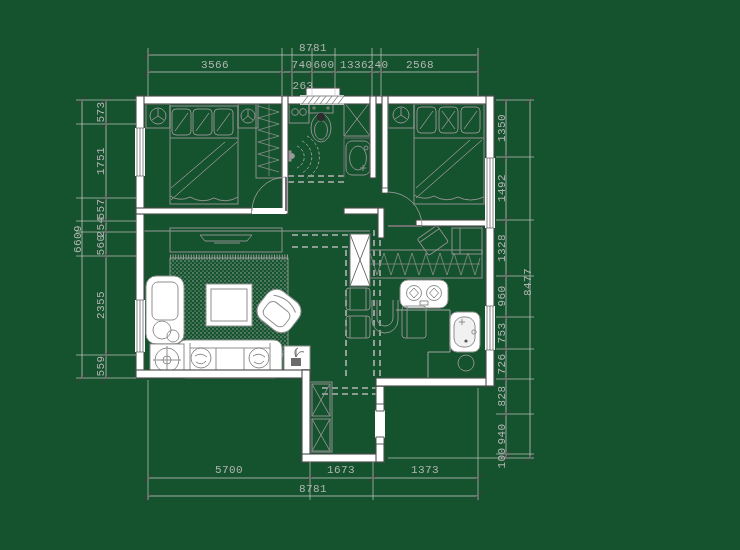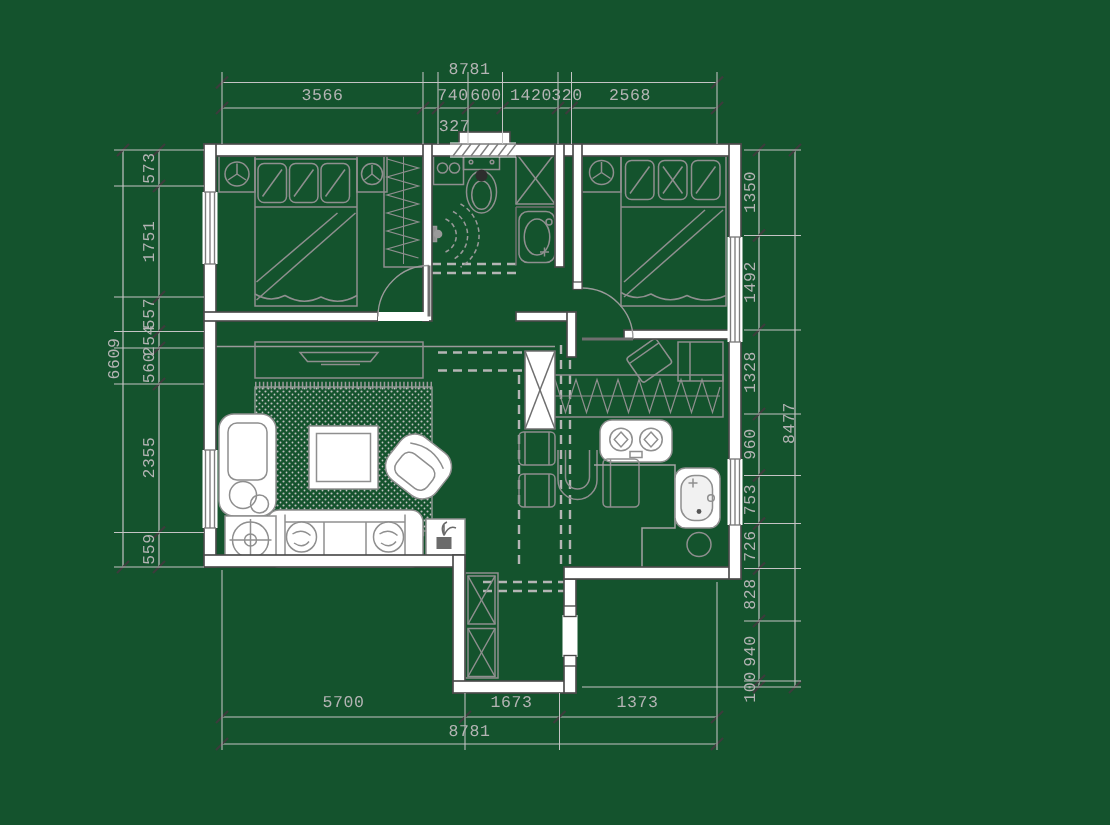--- a/index.html
+++ b/index.html
@@ -421,24 +421,24 @@
         <line x1="496" y1="414" x2="534" y2="414" stroke="#c4c4c4" stroke-width="0.7"></line>
         <line x1="496" y1="454" x2="534" y2="454" stroke="#c4c4c4" stroke-width="0.7"></line>
         <line x1="388" y1="458" x2="534" y2="458" stroke="#c4c4c4" stroke-width="0.7"></line>
       </g>
 </svg>
 
 <span class="dl" style="left:313px;top:48px">8781</span>
 <span class="dl" style="left:215px;top:65px">3566</span>
 <span class="dl" style="left:302px;top:65px">740</span>
 <span class="dl" style="left:324px;top:65px">600</span>
-<span class="dl" style="left:354px;top:65px">1420</span>
-<span class="dl" style="left:378px;top:65px">320</span>
+<span class="dl" style="left:354px;top:65px">1336</span>
+<span class="dl" style="left:378px;top:65px">240</span>
 <span class="dl" style="left:420px;top:65px">2568</span>
-<span class="dl" style="left:303px;top:86px">327</span>
+<span class="dl" style="left:303px;top:86px">263</span>
 
 <span class="dl v" style="left:78px;top:239px">6609</span>
 <span class="dl v" style="left:101px;top:112px">573</span>
 <span class="dl v" style="left:101px;top:161px">1751</span>
 <span class="dl v" style="left:101px;top:209px">557</span>
 <span class="dl v" style="left:101px;top:227px">254</span>
 <span class="dl v" style="left:101px;top:245px">560</span>
 <span class="dl v" style="left:101px;top:305px">2355</span>
 <span class="dl v" style="left:101px;top:366px">559</span>
 

